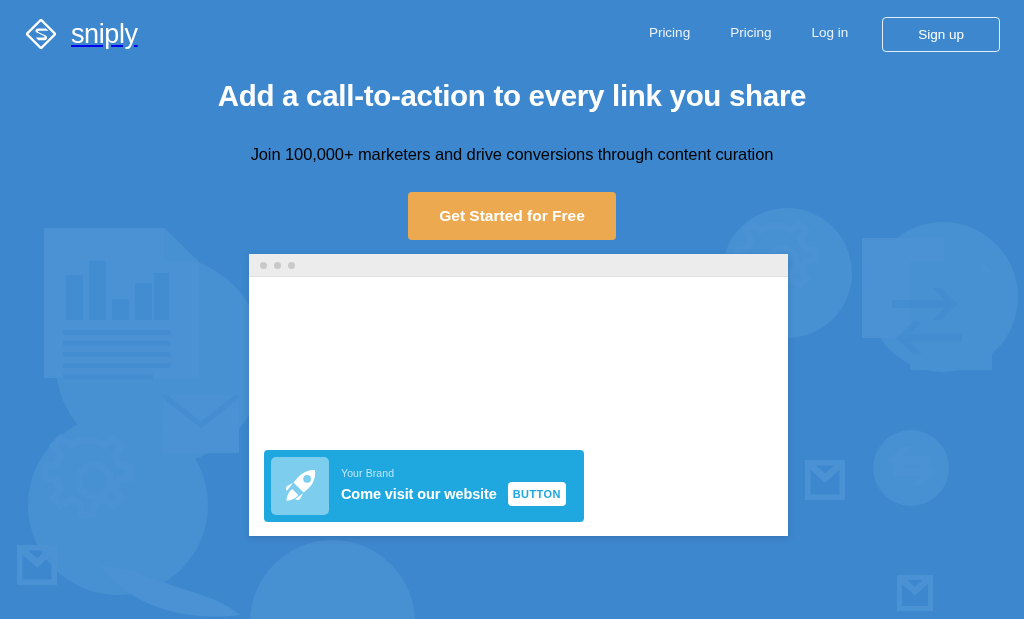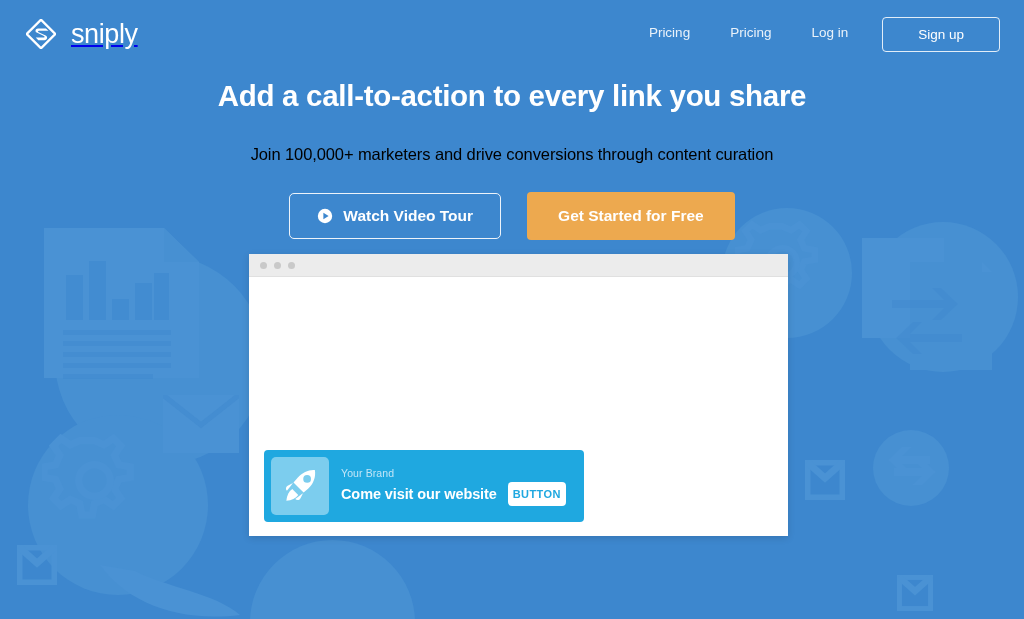--- a/index.html
+++ b/index.html
@@ -332,27 +332,20 @@
       <a class="nav-link" href="#">Log in</a>
       <a class="nav-signup" href="#">Sign up</a>
     </nav>
   </div>
 
   <div class="hero">
     <h1 class="headline">Add a call-to-action to every link you share</h1>
     <p class="subheadline">Join 100,000+ marketers and drive conversions through content curation</p>
 
     <div class="cta-row">
-      <a class="btn-video" href="#">
-        <svg class="play-icon" viewBox="0 0 20 20">
-          <circle cx="10" cy="10" r="9" fill="#ffffff"></circle>
-          <path d="M8 6 L14.5 10 L8 14 Z" fill="#3d87ce"></path>
-        </svg>
-        <span>Watch Video Tour</span>
-      </a>
       <a class="btn-start" href="#">Get Started for Free</a>
     </div>
   </div>
 
   <div class="browser">
     <div class="browser-bar">
       <span class="dot"></span>
       <span class="dot"></span>
       <span class="dot"></span>
     </div>

